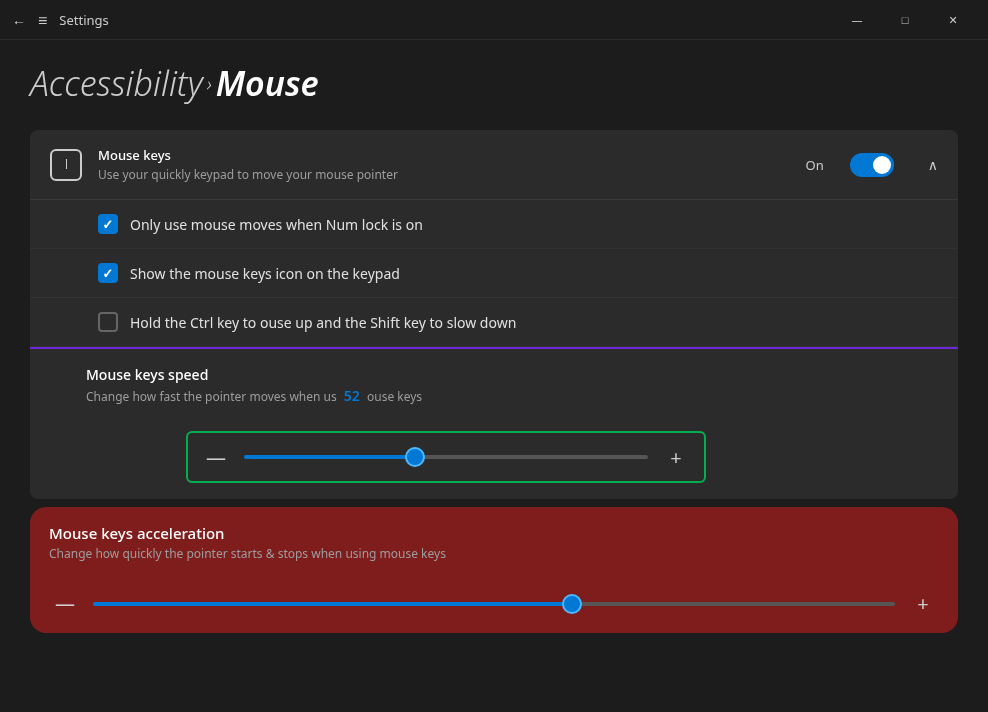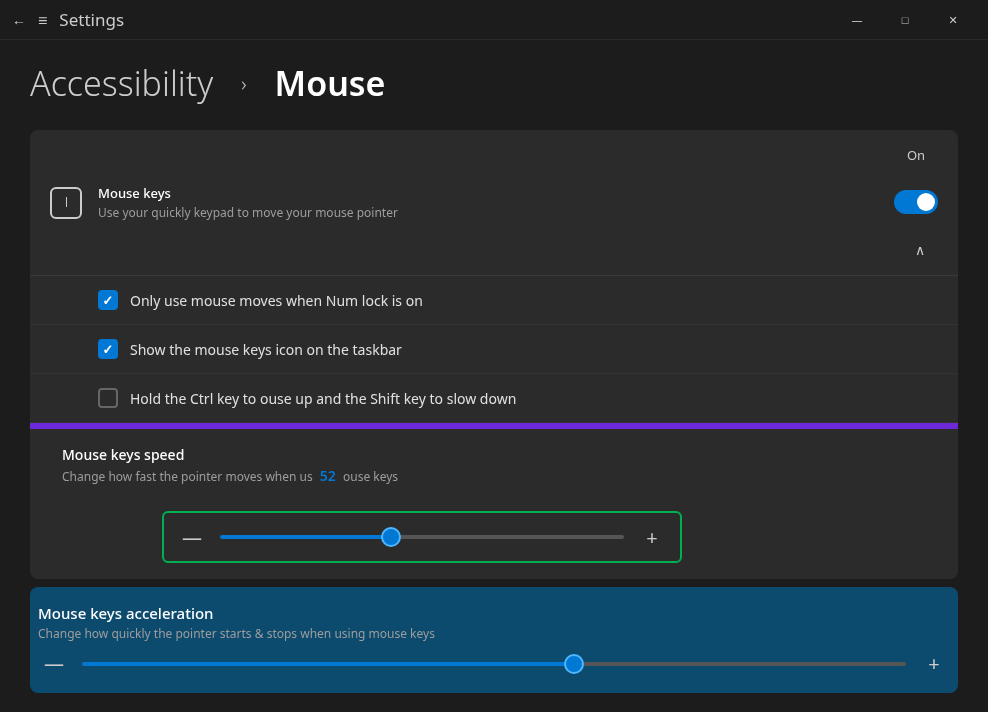--- a/index.html
+++ b/index.html
@@ -27,21 +27,21 @@
       font-size: 14px;
       color: #cccccc;
       cursor: pointer;
     }
     .titlebar-menu {
       font-size: 16px;
       color: #cccccc;
       cursor: pointer;
     }
     .titlebar-title {
-      font-size: 17px;
+      font-size: 13px;
       color: #cccccc;
       flex: 1;
     }
     .window-controls {
       display: flex;
       gap: 2px;
       margin-left: auto;
     }
     .win-btn {
       width: 46px;
@@ -59,22 +59,23 @@
     .main-content {
       padding: 20px 30px;
       height: calc(100% - 40px);
       overflow-y: auto;
     }
 
     
     .breadcrumb {
       display: flex;
       align-items: center;
-      gap: 28px;
+      gap: 4px;
       margin-bottom: 24px;
+      font-style: italic;
     }
     .breadcrumb-accessibility {
       font-size: 34px;
       font-weight: 300;
       color: #cccccc;
     }
     .breadcrumb-chevron {
       font-size: 20px;
       color: #cccccc;
       font-weight: 300;
@@ -128,21 +129,20 @@
       margin-bottom: 2px;
     }
     .mousekeys-desc {
       font-size: 12px;
       color: #9d9d9d;
     }
     .toggle-container {
       display: flex;
       align-items: center;
       gap: 26px;
-      flex-direction: column;
     }
     .toggle-label {
       font-size: 13px;
       color: #cccccc;
     }
     .toggle-switch {
       width: 44px;
       height: 24px;
       background: #0078d4;
       border-radius: 12px;
@@ -205,22 +205,22 @@
       font-weight: bold;
       line-height: 1;
     }
     .checkbox-label {
       font-size: 14px;
       color: #e0e0e0;
     }
 
     
     .speed-section {
-      padding: 16px 20px 16px 32px;
-      border-top: 6px solid #6d28d9;
+      padding: 16px 20px 16px 56px;
+      border-top: 2px solid #6d28d9;
     }
     .speed-title {
       font-size: 14px;
       font-weight: 500;
       color: #ffffff;
       margin-bottom: 2px;
     }
     .speed-desc {
       font-size: 12px;
       color: #9d9d9d;
@@ -270,35 +270,35 @@
       width: 20px;
       height: 20px;
       background: #0078d4;
       border-radius: 50%;
       cursor: pointer;
       border: 2px solid #4db8ff;
     }
 
     
     .accel-section {
-      background: #0c4a6e;
-      border-radius: 8px;
-      padding: 16px 8px;
+      background: #7f1d1d;
+      border-radius: 16px;
+      padding: 16px 19px;
       margin-top: 8px;
     }
     .accel-title {
       font-size: 15px;
       font-weight: 500;
       color: #ffffff;
       margin-bottom: 2px;
     }
     .accel-desc {
       font-size: 12px;
       color: #9d9d9d;
-      margin-bottom: 8px;
+      margin-bottom: 28px;
     }
     .accel-slider-row {
       display: flex;
       align-items: center;
       gap: 12px;
     }
     .accel-minus {
       font-size: 20px;
       color: #cccccc;
       cursor: pointer;
@@ -377,21 +377,21 @@
         <div class="checkbox checked">
           <span class="checkbox-checkmark">✓</span>
         </div>
         <span class="checkbox-label">Only use mouse moves when Num lock is on</span>
       </div>
 
       <div class="checkbox-row">
         <div class="checkbox checked">
           <span class="checkbox-checkmark">✓</span>
         </div>
-        <span class="checkbox-label">Show the mouse keys icon on the taskbar</span>
+        <span class="checkbox-label">Show the mouse keys icon on the keypad</span>
       </div>
 
       <div class="checkbox-row">
         <div class="checkbox">
         </div>
         <span class="checkbox-label">Hold the Ctrl key to ouse up and the Shift key to slow down</span>
       </div>
 
       <div class="speed-section">
         <div class="speed-title">Mouse keys speed</div>

